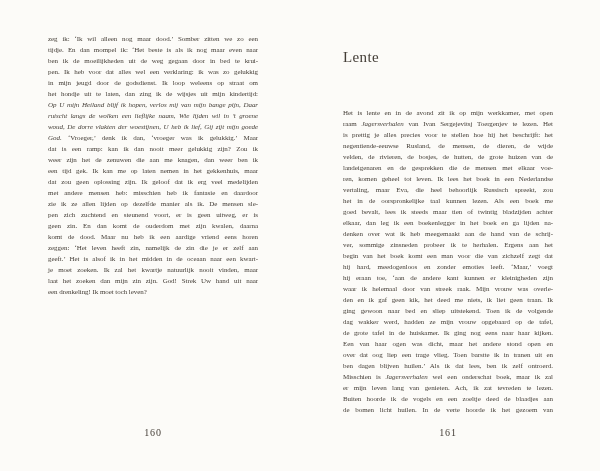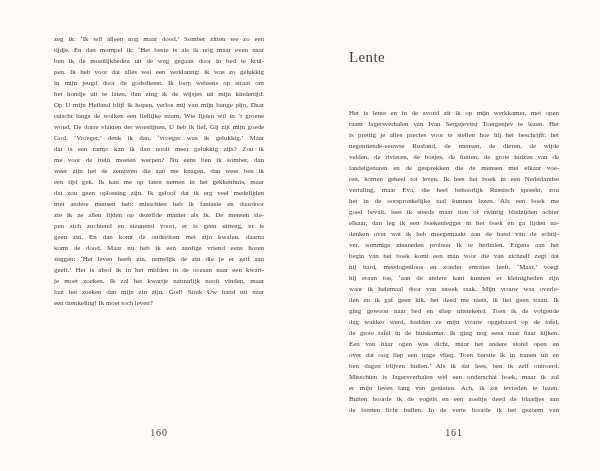--- a/index.html
+++ b/index.html
@@ -3,21 +3,21 @@
 <meta charset="utf-8">
 <style>
   html, body { margin: 0; padding: 0; }
   body {
     width: 600px; height: 471px;
     background: #fcfbf8;
     font-family: "Liberation Serif", "DejaVu Serif", serif;
     color: #433d36;
     overflow: hidden;
   }
-  .spread { position: relative; width: 532px; height: 471px; margin-left: 6px; }
+  .spread { position: relative; width: 532px; height: 471px; }
   .page { position: absolute; top: 0; width: 300px; height: 471px; }
   .page-left  { left: 0; }
   .page-right { left: 300px; }
 
   .body-text {
     position: absolute;
     width: 210px;
     font-size: 7px;
     line-height: 11px;
     letter-spacing: -0.06px;
@@ -25,21 +25,21 @@
   .page-left  .body-text { left: 48px; top: 34px; }
   .page-right .body-text { left: 43px; top: 108px; }
 
   .line {
     height: 11px;
     white-space: nowrap;
     text-align: justify;
     text-align-last: justify;
   }
   .line.line-open { text-align-last: left; }
-  .it { }
+  .it { font-style: italic; }
 
   .chapter-title {
     position: absolute;
     left: 43px; top: 51px;
     margin: 0;
     font-size: 15px;
     line-height: 12px;
     font-weight: 400;
     letter-spacing: 0.4px;
   }
@@ -67,21 +67,20 @@
         <div class="line"><span>tijdje. En dan mompel ik: ‘Het beste is als ik nog maar even naar</span></div>
         <div class="line"><span>ben ik de moeilijkheden uit de weg gegaan door in bed te krui-</span></div>
         <div class="line"><span>pen. Ik heb voor dat alles wel een verklaring: ik was zo gelukkig</span></div>
         <div class="line"><span>in mijn jeugd door de godsdienst. Ik loop weleens op straat om</span></div>
         <div class="line"><span>het hondje uit te laten, dan zing ik de wijsjes uit mijn kindertijd:</span></div>
         <div class="line"><span class="it">Op U mijn Heiland blijf ik hopen, verlos mij van mijn bange pijn, Daar</span></div>
         <div class="line"><span class="it">ruischt langs de wolken een lieflijke naam, Wie lijden wil in ’t groene</span></div>
         <div class="line"><span class="it">woud, De dorre vlakten der woestijnen, U heb ik lief, Gij zijt mijn goede</span></div>
         <div class="line"><span class="it">God.</span><span> ‘Vroeger,’ denk ik dan, ‘vroeger was ik gelukkig.’ Maar</span></div>
         <div class="line"><span>dat is een ramp: kan ik dan nooit meer gelukkig zijn? Zou ik</span></div>
-        <div class="line"><span>me voor de trein moeten werpen? Nu eens ben ik somber, dan</span></div>
         <div class="line"><span>weer zijn het de zenuwen die aan me knagen, dan weer ben ik</span></div>
         <div class="line"><span>een tijd gek. Ik kan me op laten nemen in het gekkenhuis, maar</span></div>
         <div class="line"><span>dat zou geen oplossing zijn. Ik geloof dat ik erg veel medelijden</span></div>
         <div class="line"><span>met andere mensen heb: misschien heb ik fantasie en daardoor</span></div>
         <div class="line"><span>zie ik ze allen lijden op dezelfde manier als ik. De mensen sle-</span></div>
         <div class="line"><span>pen zich zuchtend en steunend voort, er is geen uitweg, er is</span></div>
         <div class="line"><span>geen zin. En dan komt de ouderdom met zijn kwalen, daarna</span></div>
         <div class="line"><span>komt de dood. Maar nu heb ik een aardige vriend eens horen</span></div>
         <div class="line"><span>zeggen: ‘Het leven heeft zin, namelijk de zin die je er zelf aan</span></div>
         <div class="line"><span>geeft.’ Het is alsof ik in het midden in de oceaan naar een kwart-</span></div>

